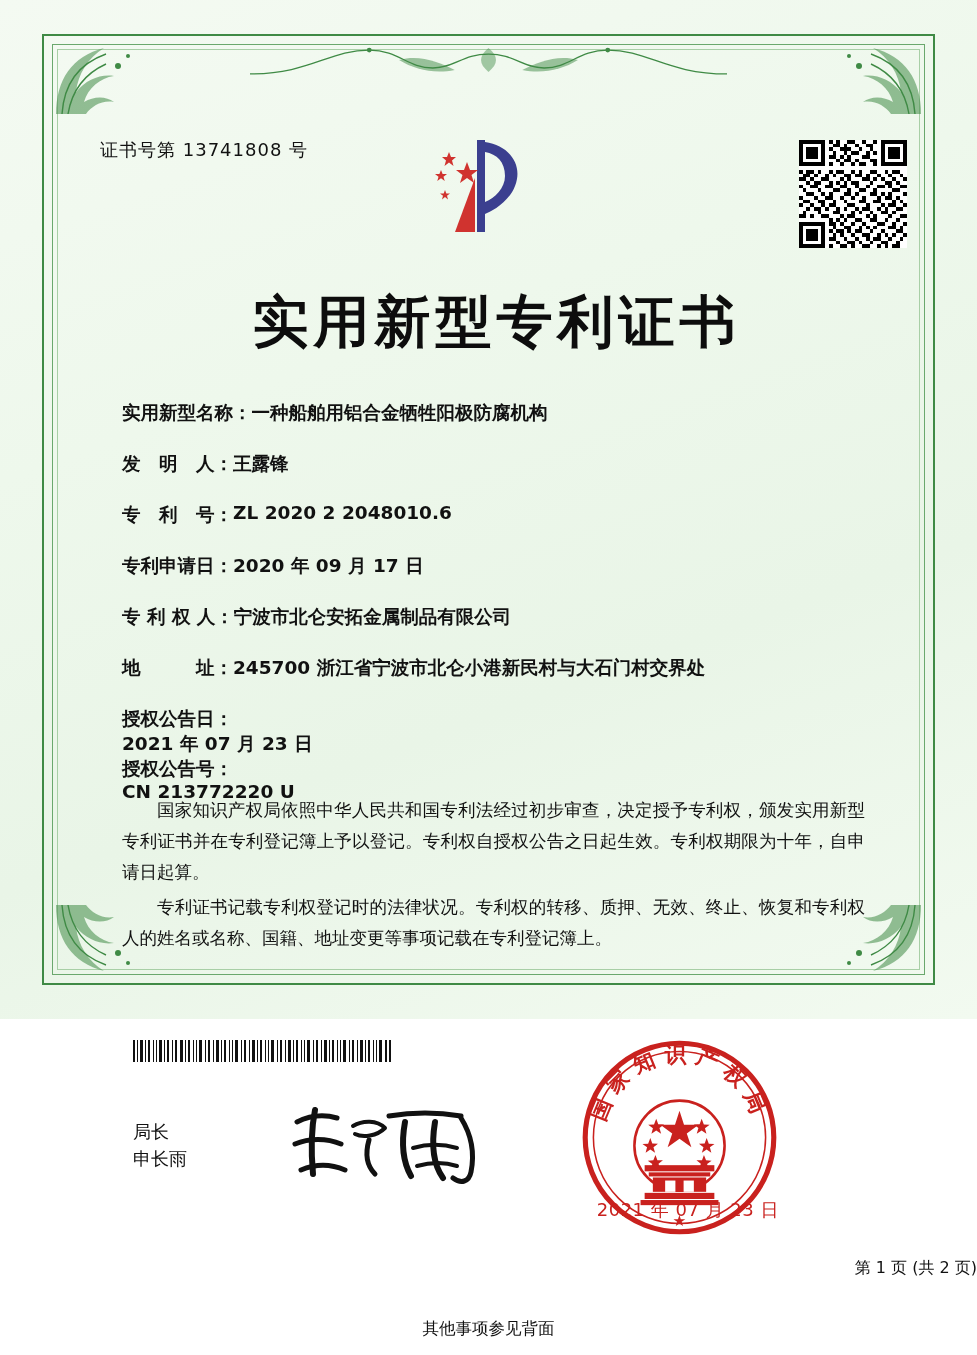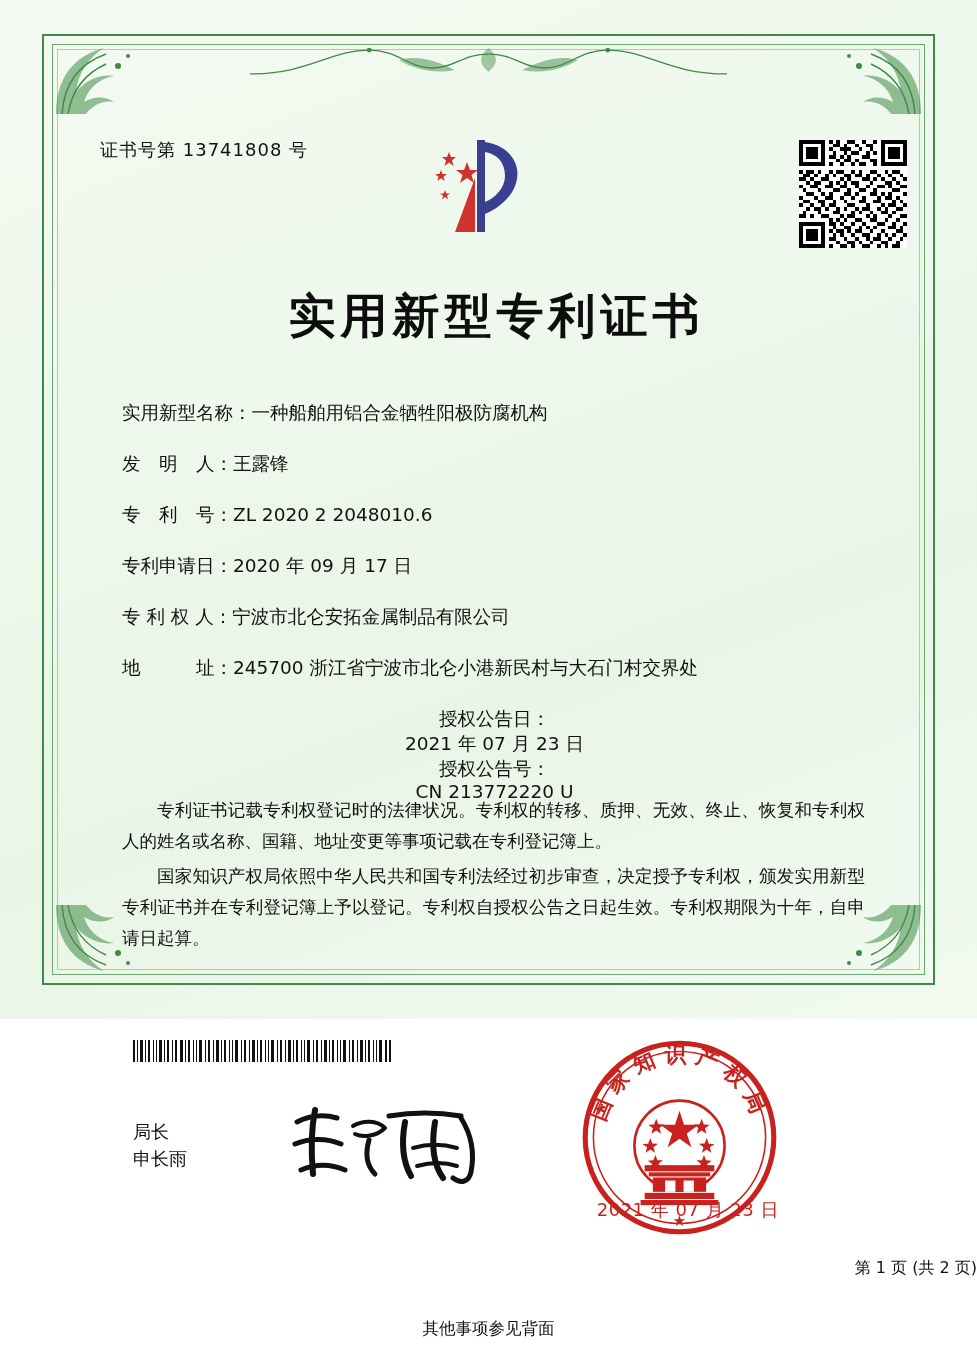--- a/index.html
+++ b/index.html
@@ -94,38 +94,39 @@
     height: 108px;
   }
   .qr svg { width: 100%; height: 100%; display:block; }
 
   .doc-title {
     position: absolute;
     left: 16px; right: 0;
     top: 285px;
     text-align: center;
     font-family: "DejaVu Serif", "Liberation Serif", serif;
-    font-size: 47px;
+    font-size: 56px;
     font-weight: bold;
     letter-spacing: 5px;
     color: #0d0d0d;
   }
 
   .fields {
     position: absolute;
     left: 122px;
     right: 110px;
     top: 400px;
   }
   .field-row {
     display: flex;
-    align-items: center;
+    align-items: flex-start;
     margin-bottom: 26px;
     font-size: 18.5px;
     color: #111;
+    font-weight: bold;
   }
   .field-label {
     white-space: pre;
     font-size: 18.5px;
   }
   .field-value {
     font-size: 18.5px;
   }
   .field-row.dual {
     justify-content: flex-start;
@@ -544,22 +545,22 @@
     <div class="field-row dual">
       <span class="field-label">授权公告日：</span>
       <span class="field-value">2021 年 07 月 23 日</span>
       <span class="spacer"></span>
       <span class="field-label">授权公告号：</span>
       <span class="field-value">CN 213772220 U</span>
     </div>
   </div>
 
   <div class="paragraphs">
+    <p>国家知识产权局依照中华人民共和国专利法经过初步审查，决定授予专利权，颁发实用新型专利证书并在专利登记簿上予以登记。专利权自授权公告之日起生效。专利权期限为十年，自申请日起算。</p>
     <p>专利证书记载专利权登记时的法律状况。专利权的转移、质押、无效、终止、恢复和专利权人的姓名或名称、国籍、地址变更等事项记载在专利登记簿上。</p>
-    <p>国家知识产权局依照中华人民共和国专利法经过初步审查，决定授予专利权，颁发实用新型专利证书并在专利登记簿上予以登记。专利权自授权公告之日起生效。专利权期限为十年，自申请日起算。</p>
   </div>
 
   <div class="barcode">
     <svg viewBox="0 0 258 22" shape-rendering="crispEdges">
       <rect width="258" height="22" fill="transparent"></rect>
       <g fill="#111111">
         <rect x="0" y="0" width="2" height="22"></rect>
           <rect x="4" y="0" width="1" height="22"></rect>
         <rect x="7" y="0" width="3" height="22"></rect>
           <rect x="12" y="0" width="1" height="22"></rect>

